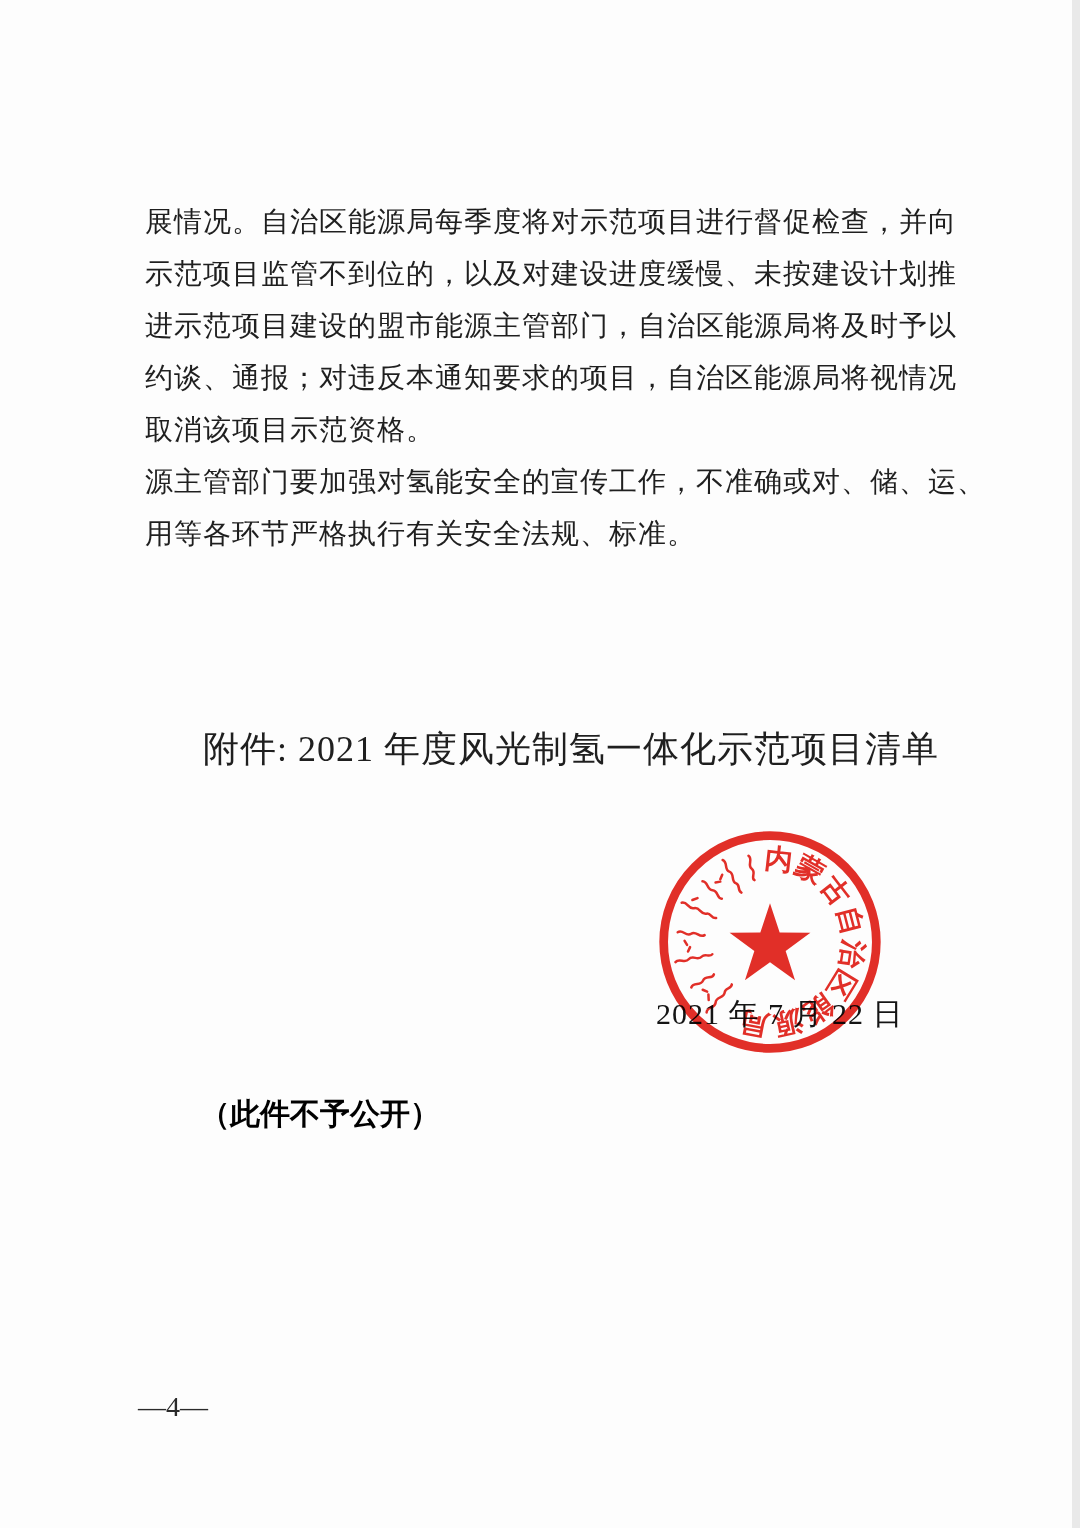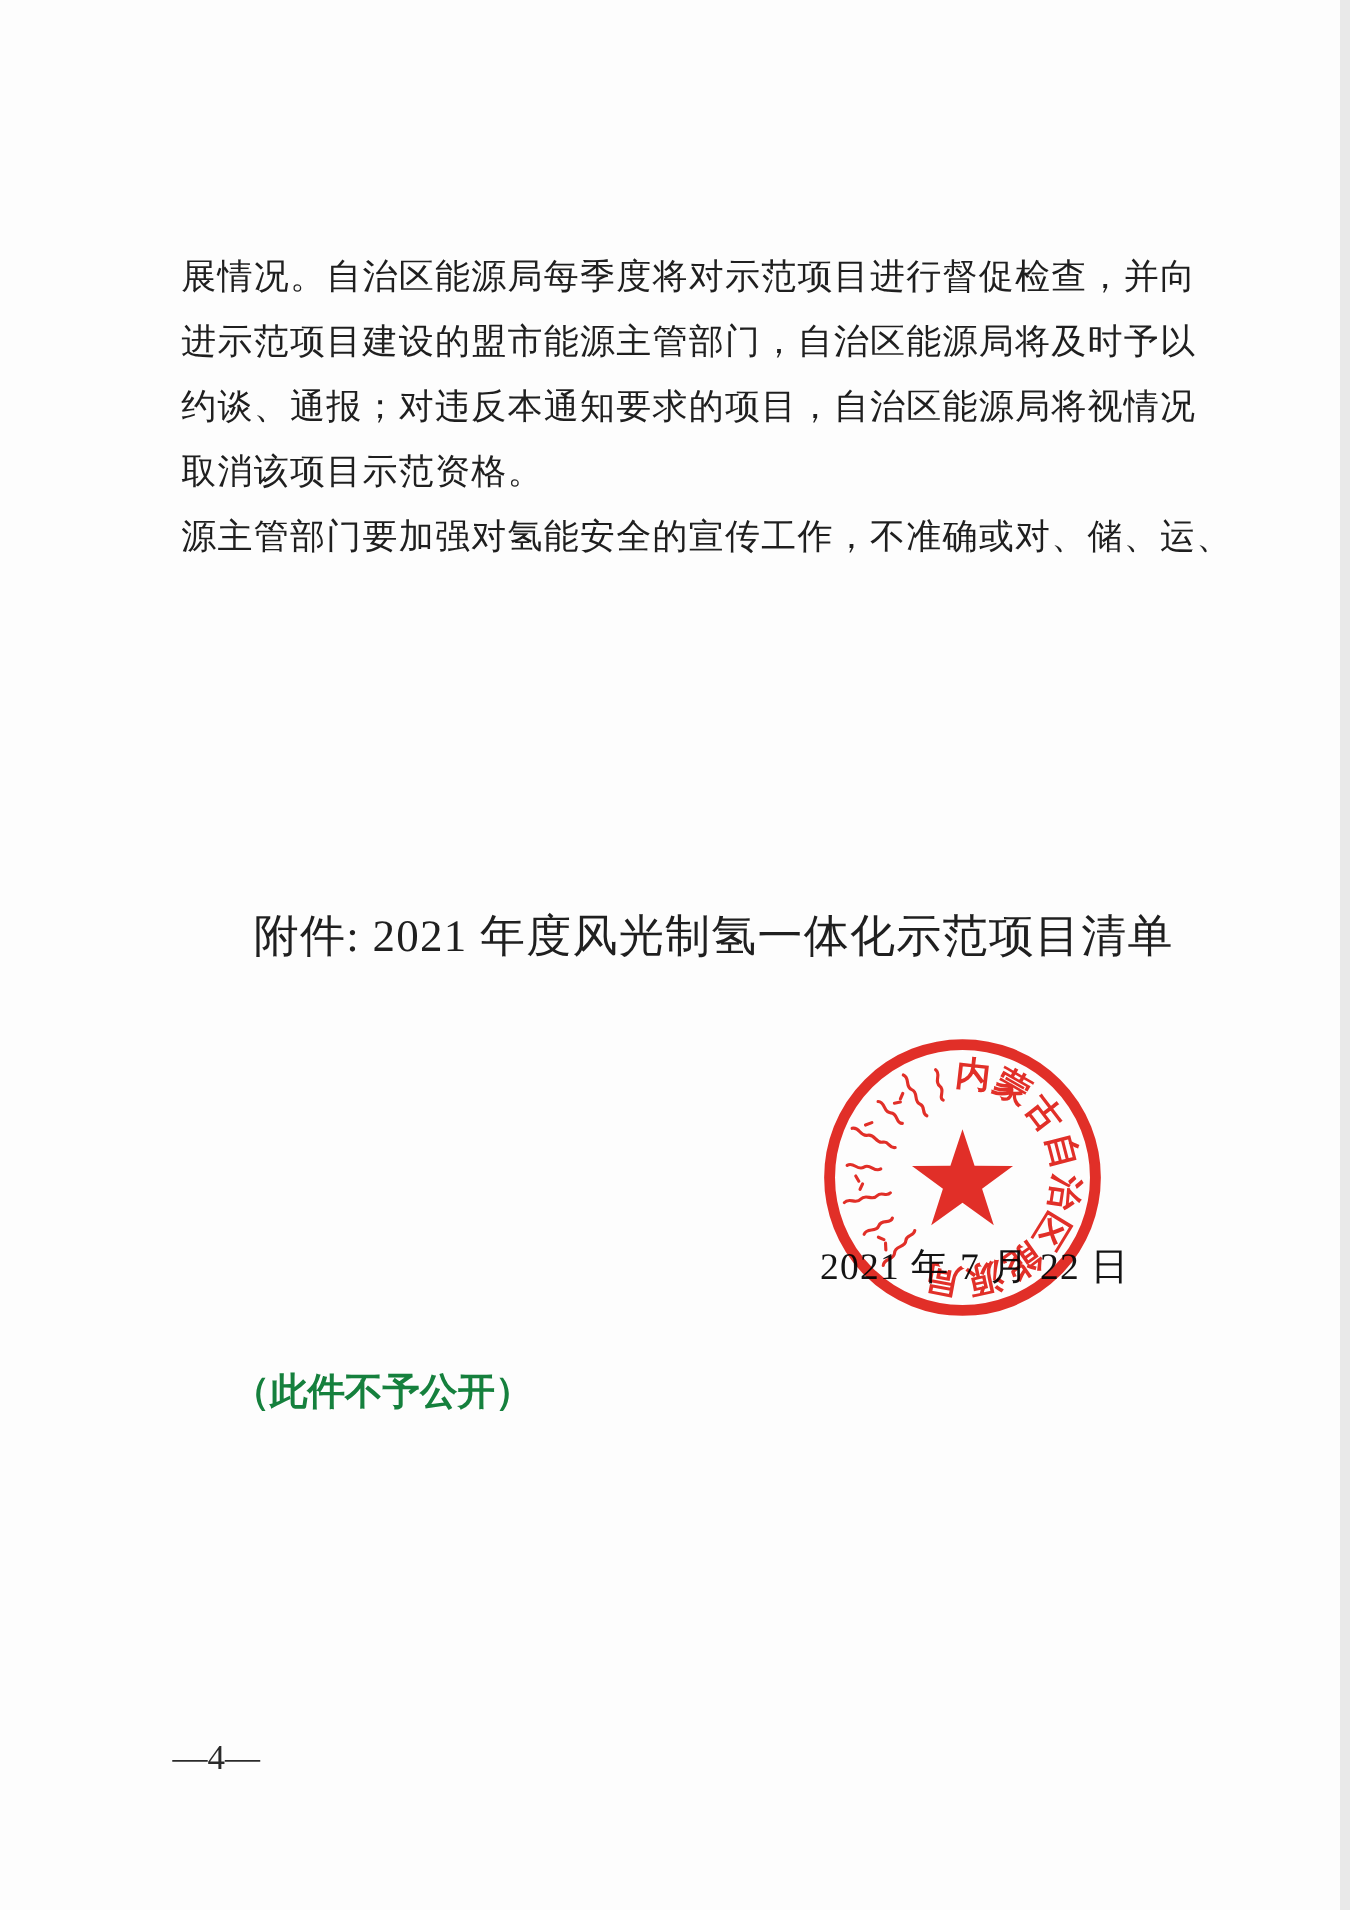--- a/index.html
+++ b/index.html
@@ -27,40 +27,42 @@
   .date-line{
     position:absolute;left:656px;top:996px;width:260px;
     font-size:30px;line-height:36px;letter-spacing:1px;
     color:#141414;z-index:1;white-space:nowrap;
   }
   .seal{
     position:absolute;left:654px;top:826px;width:232px;height:232px;
     z-index:2;mix-blend-mode:multiply;opacity:.95;
   }
   .confidential{
-    position:absolute;left:186px;top:1094px;
+    position:absolute;left:200px;top:1094px;
     font-size:30px;line-height:40px;font-weight:700;letter-spacing:0px;
-    color:#15803d;white-space:nowrap;
+    color:#000000;white-space:nowrap;
   }
   .page-number{
     position:absolute;left:138px;top:1390px;
     font-size:28px;line-height:34px;color:#2a2a2a;letter-spacing:0;
   }
 </style>
 </head>
 <body>
 
 <div class="page">
 
   <div class="body-text">
     <div class="line">展情况。自治区能源局每季度将对示范项目进行督促检查，并向</div>
+    <div class="line">示范项目监管不到位的，以及对建设进度缓慢、未按建设计划推</div>
     <div class="line">进示范项目建设的盟市能源主管部门，自治区能源局将及时予以</div>
     <div class="line">约谈、通报；对违反本通知要求的项目，自治区能源局将视情况</div>
     <div class="line end">取消该项目示范资格。</div>
     <div class="line">源主管部门要加强对氢能安全的宣传工作，不准确或对、储、运、</div>
+    <div class="line end">用等各环节严格执行有关安全法规、标准。</div>
   </div>
 
   <div class="attachment">附件: 2021 年度风光制氢一体化示范项目清单</div>
 
   <div class="date-line">2021 年 7 月 22 日</div>
 
   <svg class="seal" viewBox="0 0 240 240" aria-hidden="true">
 
     <circle cx="120" cy="120" r="110" fill="none" stroke="#e2231c" stroke-width="9"></circle>
 

